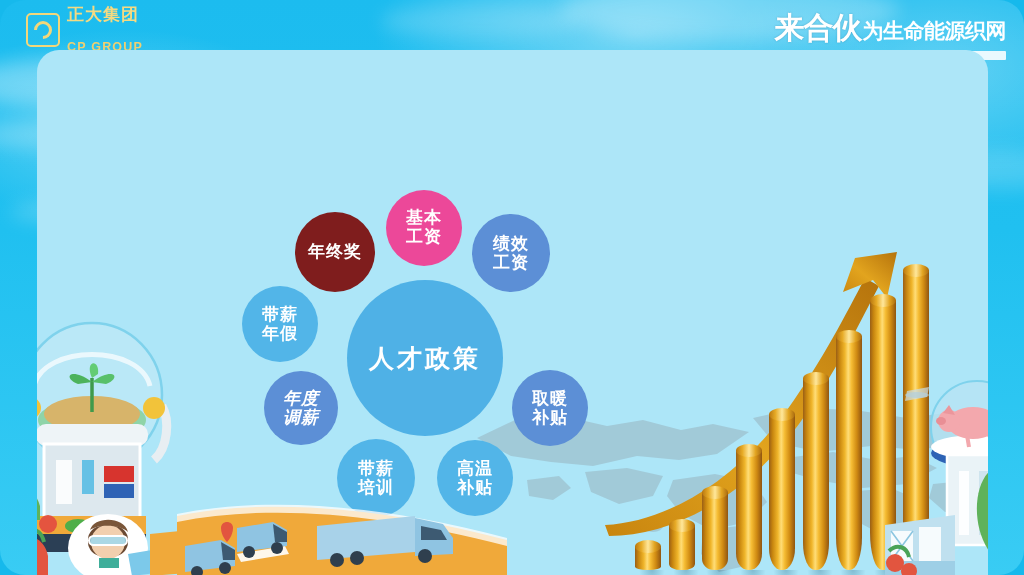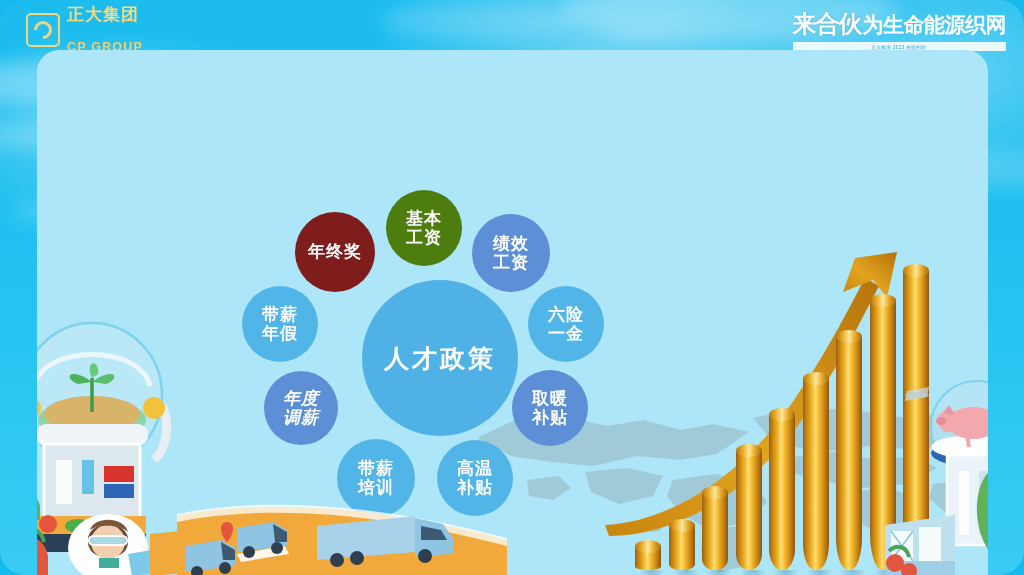--- a/index.html
+++ b/index.html
@@ -55,21 +55,21 @@
     font-size:12.5px; font-weight:bold; color:#f0d071; letter-spacing:1.2px;
     margin-top:18px; white-space:nowrap;
   }
 
   
   #logo-campaign {
     position:absolute; right:18px; top:8px; text-align:right;
   }
   #logo-campaign .line1 { display:flex; align-items:baseline; justify-content:flex-end; }
   #logo-campaign .big {
-    font-size:24px; font-weight:bold; color:#ffffff; letter-spacing:-1px;
+    font-size:30px; font-weight:bold; color:#ffffff; letter-spacing:-1px;
     text-shadow:0 0 2px rgba(0,80,120,.35); white-space:nowrap;
   }
   #logo-campaign .sub {
     font-size:21px; font-weight:bold; color:#ffffff; letter-spacing:-.5px;
     white-space:nowrap; margin-left:1px;
   }
   #logo-campaign .rule {
     margin-top:2px; height:9px; background:rgba(255,255,255,.88);
     border-radius:1px; display:flex; align-items:center; justify-content:center;
   }
@@ -251,41 +251,37 @@
           <span class="cap"></span>
         </div>
         <div class="bar" style="left: 306px; width: 26px; height: 300px;">
           <span class="shadow"></span>
           <span class="body"></span>
           <span class="cap"></span>
         </div>
       </div>
 
     <div id="bubble-cluster">
-      <div class="bubble center" id="bubble-center" style="left: 325px; top: 230px; height: 156px; width: 156px; background: rgb(79, 177, 230); font-size: 25px;">
+      <div class="bubble center" id="bubble-center" style="left: 310px; top: 230px; height: 156px; width: 156px; background: rgb(79, 177, 230); font-size: 25px;">
         <span>人才政策</span>
       </div>
-    <div class="bubble cyan" style="left: 349px; top: 140px; height: 76px; width: 76px; background: #4d7c0f; font-size: 17px;">
+    <div class="bubble cyan" style="left: 349px; top: 140px; height: 76px; width: 76px; background: #ec4899; font-size: 17px; font-family: Liberation Mono, monospace;">
           <span>基本</span>
           <span>工资</span>
         </div>
         <div class="bubble indigo" style="left: 258px; top: 162px; height: 80px; width: 80px; background: #7f1d1d; font-size: 17px;">
           <span>年终奖</span>
         </div>
         <div class="bubble indigo" style="left: 435px; top: 164px; height: 78px; width: 78px; background: rgb(92, 143, 214); font-size: 17px;">
           <span>绩效</span>
           <span>工资</span>
         </div>
         <div class="bubble cyan" style="left: 205px; top: 236px; height: 76px; width: 76px; background: rgb(82, 181, 232); font-size: 17px;">
           <span>带薪</span>
           <span>年假</span>
-        </div>
-        <div class="bubble cyan" style="left: 491px; top: 236px; height: 76px; width: 76px; background: rgb(82, 181, 232); font-size: 17px;">
-          <span>六险</span>
-          <span>一金</span>
         </div>
         <div class="bubble indigo" style="left: 227px; top: 321px; height: 74px; width: 74px; background: rgb(92, 143, 214); font-size: 17px; font-style: italic;">
           <span>年度</span>
           <span>调薪</span>
         </div>
         <div class="bubble indigo" style="left: 475px; top: 320px; height: 76px; width: 76px; background: rgb(92, 143, 214); font-size: 17px;">
           <span>取暖</span>
           <span>补贴</span>
         </div>
         <div class="bubble cyan" style="left: 300px; top: 389px; height: 78px; width: 78px; background: rgb(82, 181, 232); font-size: 17px;">

